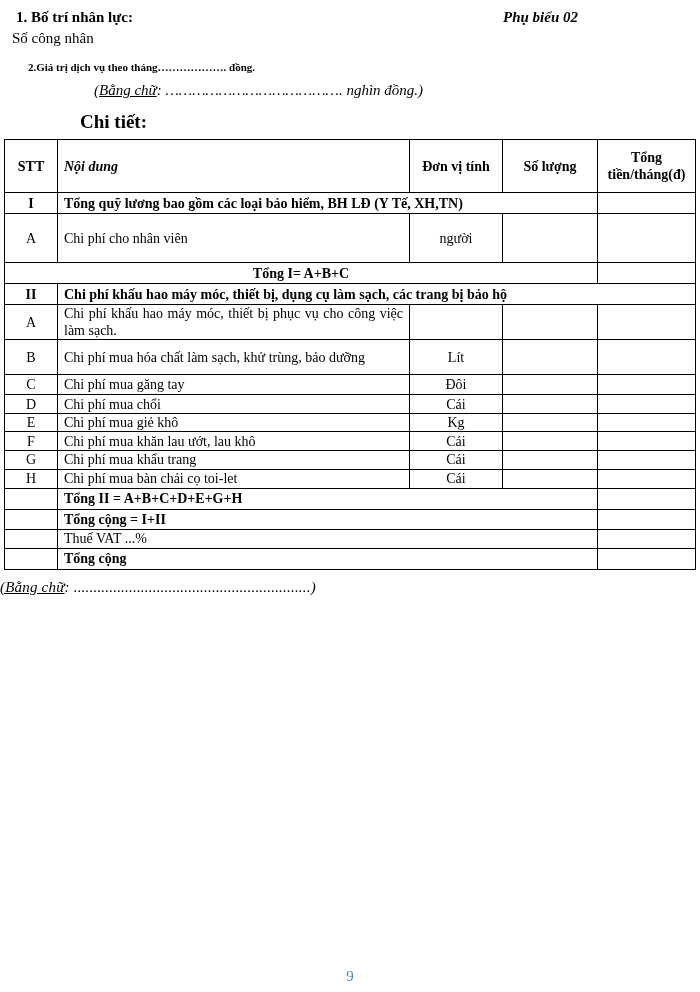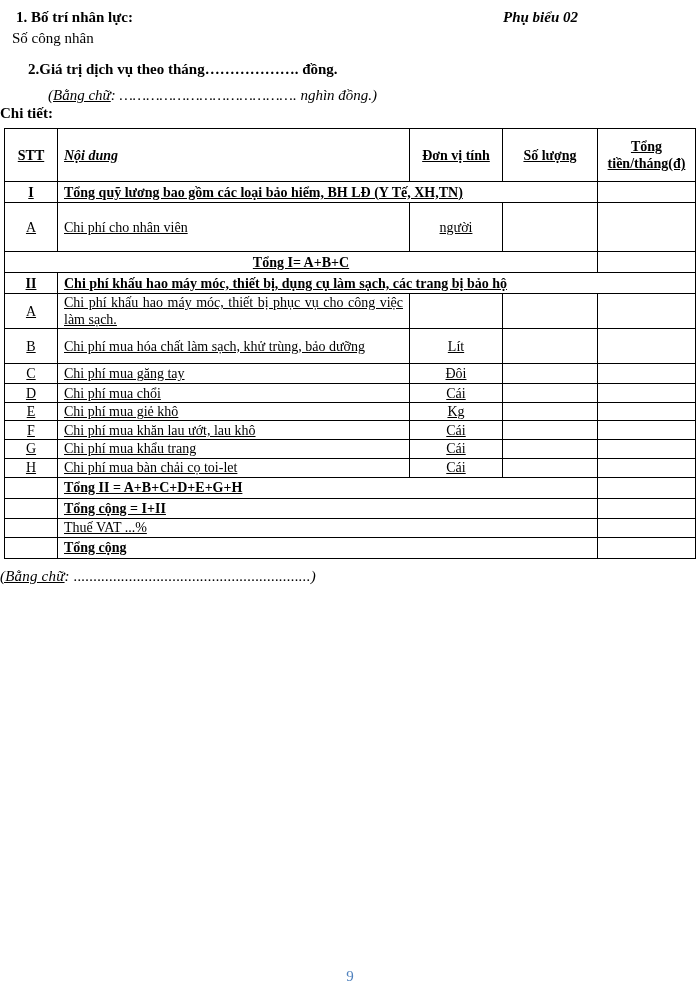--- a/index.html
+++ b/index.html
@@ -13,30 +13,29 @@
   }
   .b{font-weight:bold;}
   .i{font-style:italic;}
   .u{text-decoration:underline;}
   .topline{
     display:flex;justify-content:space-between;
     padding:8px 122px 0 16px;
     font-size:15px;line-height:1.25;
   }
   .so-cong-nhan{padding-left:12px;font-size:15px;line-height:1.3;margin-top:2px;}
-  .sec2{padding-left:28px;font-size:15px;margin-top:13px;}
-  .bangchu-top{padding-left:48px;font-size:15px;margin-top:9px;}
-  .chitiet{font-size:15px;margin-top:1px;}
+  .sec2{padding-left:28px;font-size:11px;margin-top:13px;}
+  .bangchu-top{padding-left:94px;font-size:15px;margin-top:9px;}
+  .chitiet{padding-left:80px;font-size:19px;margin-top:12px;}
   table.cost{
     border-collapse:collapse;
     margin:6px 0 0 4px;
     table-layout:fixed;
     width:691px;
     font-size:14px;
-    text-decoration:underline;
   }
   table.cost td{
     border:1px solid #000;
     padding:0 6px;
     line-height:1.22;
     vertical-align:middle;
     overflow:hidden;
   }
   td.c{text-align:center;}
   td.top{vertical-align:top;padding-top:2px;}

